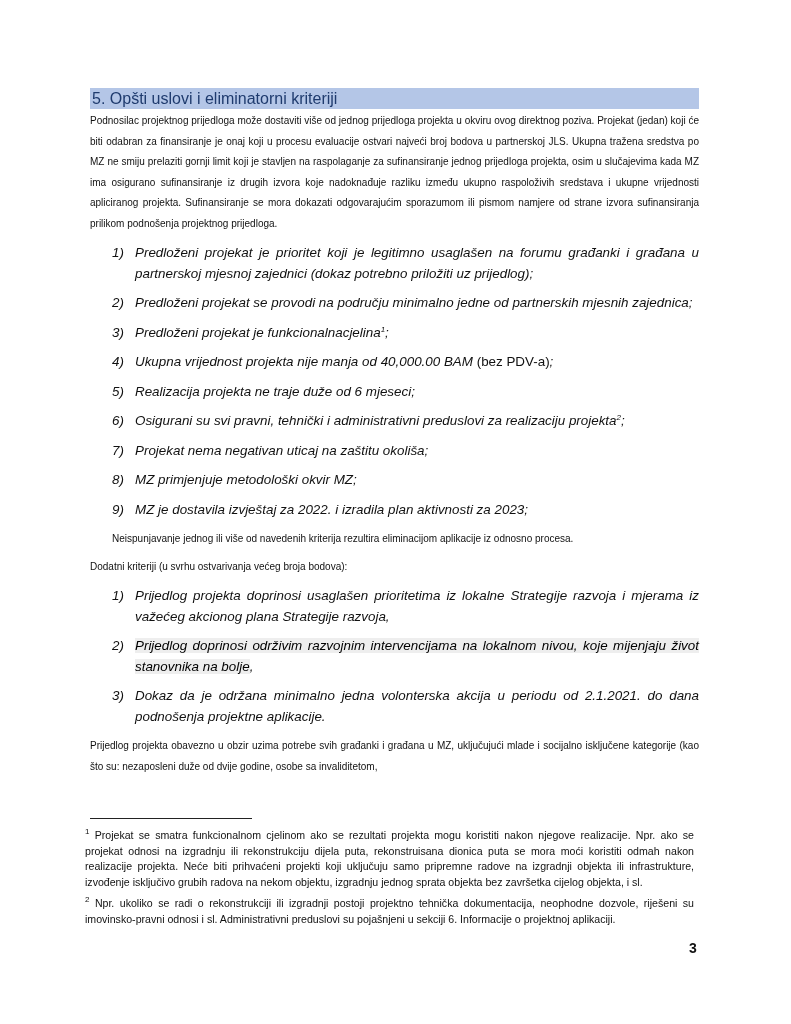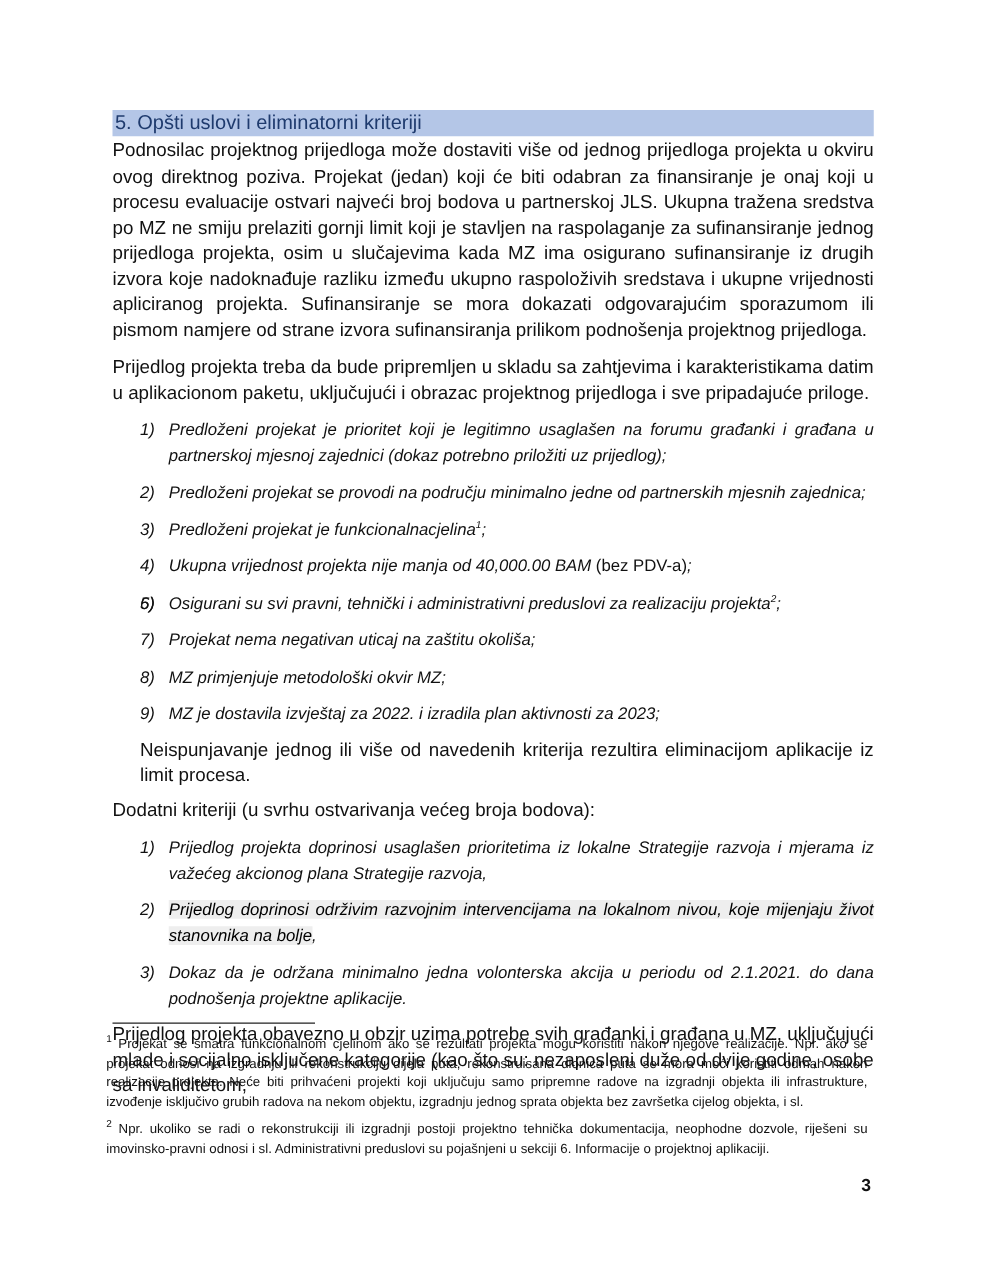--- a/index.html
+++ b/index.html
@@ -2,21 +2,21 @@
 <html><head>
 <meta charset="utf-8">
 <style>
   html, body { margin: 0; padding: 0; background: #ffffff; }
   body { width: 791px; height: 1024px; position: relative; overflow: hidden;
          font-family: "Liberation Sans", sans-serif; color: #111; }
   .page { position: absolute; left: 0; top: 0; width: 791px; height: 1012px; background: #fff; }
   .content { position: absolute; left: 90px; top: 88px; width: 609px; }
   .heading { background: #b4c6e7; color: #1f3b6e; font-size: 16px; line-height: 21px;
              padding: 0 2px; margin: 0 0 2px 0; font-weight: normal; }
-  p { margin: 0; font-size: 15px; line-height: 20.5px; text-align: justify; }
+  p { margin: 0; font-size: 10px; line-height: 20.5px; text-align: justify; }
   .para { margin-bottom: 9px; }
   ol.crit { list-style: none; margin: 0 0 0 0; padding: 0; }
   ol.crit li { position: relative; padding-left: 45px; font-size: 13.4px; line-height: 20.5px;
                font-style: italic; margin-bottom: 9px; text-align: justify; }
   ol.crit li .num { position: absolute; left: 22px; top: 0; font-style: italic; }
   ol.crit li .plain { font-style: normal; }
   ol.crit li.hl .txt { background: #eeeeee; color: #000000; }
   .indent-note { padding-left: 22px; margin-bottom: 7px; }
   sup { font-size: 8px; line-height: 0; vertical-align: super; }
   .fn-rule { position: absolute; left: 90px; top: 818px; width: 162px; height: 1px; background: #222; }
@@ -25,35 +25,34 @@
   .page-num { position: absolute; left: 689px; top: 940px; font-size: 14px; font-weight: bold; }
 </style>
 </head>
 <body>
 
 <div class="page">
   <div class="content">
     <h2 class="heading">5. Opšti uslovi i eliminatorni kriteriji</h2>
 
     <p class="para">Podnosilac projektnog prijedloga može dostaviti više od jednog prijedloga projekta u okviru ovog direktnog poziva. Projekat (jedan) koji će biti odabran za finansiranje je onaj koji u procesu evaluacije ostvari najveći broj bodova u partnerskoj JLS. Ukupna tražena sredstva po MZ ne smiju prelaziti gornji limit koji je stavljen na raspolaganje za sufinansiranje jednog prijedloga projekta, osim u slučajevima kada MZ ima osigurano sufinansiranje iz drugih izvora koje nadoknađuje razliku između ukupno raspoloživih sredstava i ukupne vrijednosti apliciranog projekta. Sufinansiranje se mora dokazati odgovarajućim sporazumom ili pismom namjere od strane izvora sufinansiranja prilikom podnošenja projektnog prijedloga.</p>
-    <p class="para">Prijedlog projekta treba da bude pripremljen u skladu sa zahtjevima i karakteristikama datim u aplikacionom paketu, uključujući i obrazac projektnog prijedloga i sve pripadajuće priloge.</p>
 
     <ol class="crit">
       <li><span class="num">1)</span><span>Predloženi projekat je prioritet koji je legitimno usaglašen na forumu građanki i građana u partnerskoj mjesnoj zajednici (dokaz potrebno priložiti uz prijedlog);</span></li>
       <li><span class="num">2)</span><span>Predloženi projekat se provodi na području minimalno jedne od partnerskih mjesnih zajednica;</span></li>
       <li><span class="num">3)</span><span>Predloženi projekat je funkcionalnacjelina</span><sup>1</sup><span>;</span></li>
       <li><span class="num">4)</span><span>Ukupna vrijednost projekta nije manja od 40,000.00 BAM</span><span class="plain"> (bez PDV-a)</span><span>;</span></li>
-      <li><span class="num">5)</span></li>
+      <li><span class="num">5)</span><span>Realizacija projekta ne traje duže od 6 mjeseci;</span></li>
       <li><span class="num">6)</span><span>Osigurani su svi pravni, tehnički i administrativni preduslovi za realizaciju projekta</span><sup>2</sup><span>;</span></li>
       <li><span class="num">7)</span><span>Projekat nema negativan uticaj na zaštitu okoliša;</span></li>
       <li><span class="num">8)</span><span>MZ primjenjuje metodološki okvir MZ;</span></li>
       <li><span class="num">9)</span><span>MZ je dostavila izvještaj za 2022. i izradila plan aktivnosti za 2023;</span></li>
     </ol>
 
-    <p class="indent-note">Neispunjavanje jednog ili više od navedenih kriterija rezultira eliminacijom aplikacije iz limit procesa.</p>
+    <p class="indent-note">Neispunjavanje jednog ili više od navedenih kriterija rezultira eliminacijom aplikacije iz odnosno procesa.</p>
     <p class="para">Dodatni kriteriji (u svrhu ostvarivanja većeg broja bodova):</p>
 
     <ol class="crit">
       <li><span class="num">1)</span><span>Prijedlog projekta doprinosi usaglašen prioritetima iz lokalne Strategije razvoja i mjerama iz važećeg akcionog plana Strategije razvoja,</span></li>
       <li class="hl"><span class="num">2)</span><span class="txt">Prijedlog doprinosi održivim razvojnim intervencijama na lokalnom nivou, koje mijenjaju život stanovnika na bolje</span><span>,</span></li>
       <li><span class="num">3)</span><span>Dokaz da je održana minimalno jedna volonterska akcija u periodu od 2.1.2021. do dana podnošenja projektne aplikacije.</span></li>
     </ol>
 
     <p class="para">Prijedlog projekta obavezno u obzir uzima potrebe svih građanki i građana u MZ, uključujući mlade i socijalno isključene kategorije (kao što su: nezaposleni duže od dvije godine, osobe sa invaliditetom,</p>
   </div>

